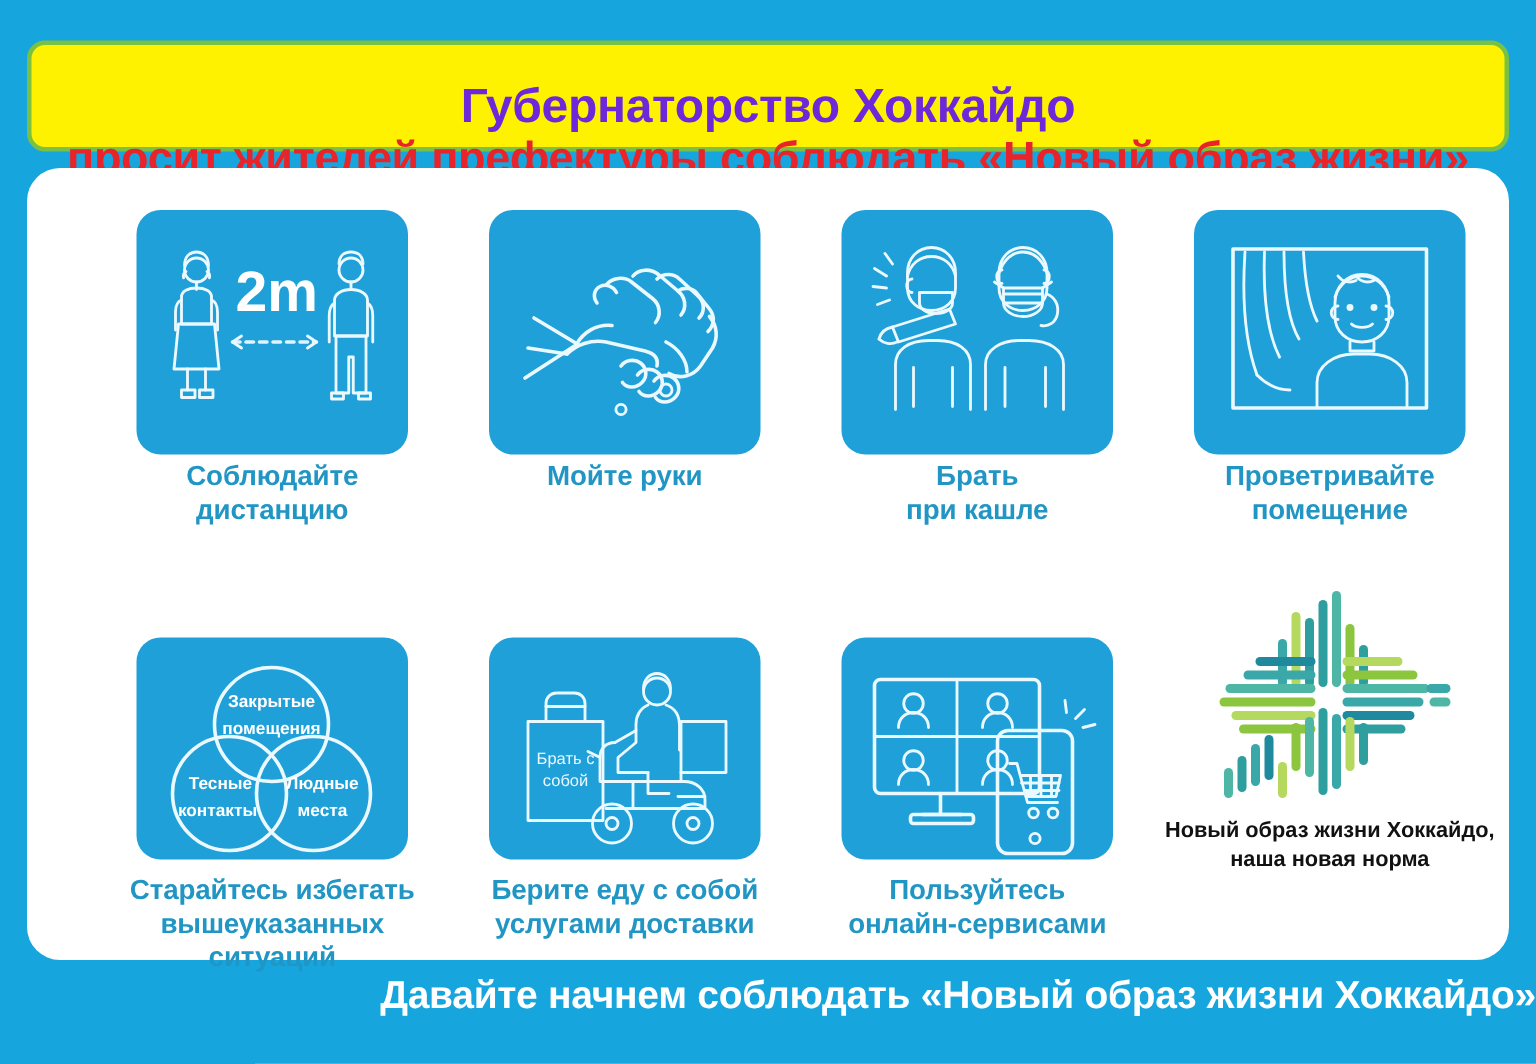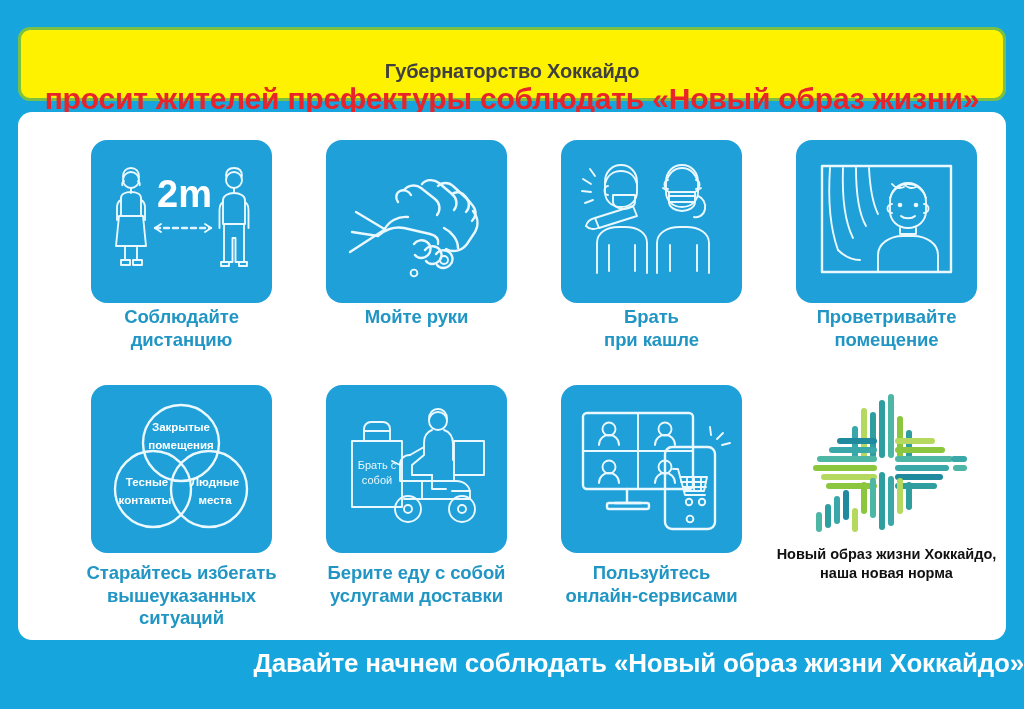--- a/index.html
+++ b/index.html
@@ -21,60 +21,60 @@
     left: 18px; top: 27px;
     width: 988px; height: 74px;
     background: #fff200;
     border: 3px solid #7ac143;
     border-radius: 12px;
     display: flex; flex-direction: column;
     align-items: center; justify-content: center;
     text-align: center;
   }
   .header-line1 {
-    color: #404040;
-    font-size: 20px; font-weight: bold;
+    color: #6d28d9;
+    font-size: 32px; font-weight: bold;
     line-height: 1.12;
     letter-spacing: -0.2px;
     margin-top: 48px;
   }
   .header-line2 {
     color: #e8232a;
     font-size: 30px; font-weight: bold;
     line-height: 1.12;
     letter-spacing: -0.2px;
   }
 
   
   .card {
     position: absolute;
     left: 18px; top: 112px;
     width: 988px; height: 528px;
     background: #ffffff;
-    border-radius: 14px;
+    border-radius: 22px;
   }
 
   
   .row { position: absolute; display: flex; }
   .row-1 { left: 46px; top: 28px; gap: 0; }
   .row-2 { left: 46px; top: 273px; gap: 0; }
 
   .cell {
     width: 235px;
     display: flex; flex-direction: column;
     align-items: center;
   }
   .tile {
     width: 181px; height: 163px;
     background: #1fa0d8;
     border-radius: 16px;
     position: relative;
     overflow: hidden;
   }
-  .row-2 .tile { height: 168px; }
+  .row-2 .tile { height: 148px; margin-top: 40px; }
   .caption {
     margin-top: 3px;
     text-align: center;
     color: #2196c4;
     font-size: 18.5px;
     font-weight: bold;
     line-height: 1.22;
     letter-spacing: -0.1px;
   }
   .row-2 .caption { margin-top: 9px; }

